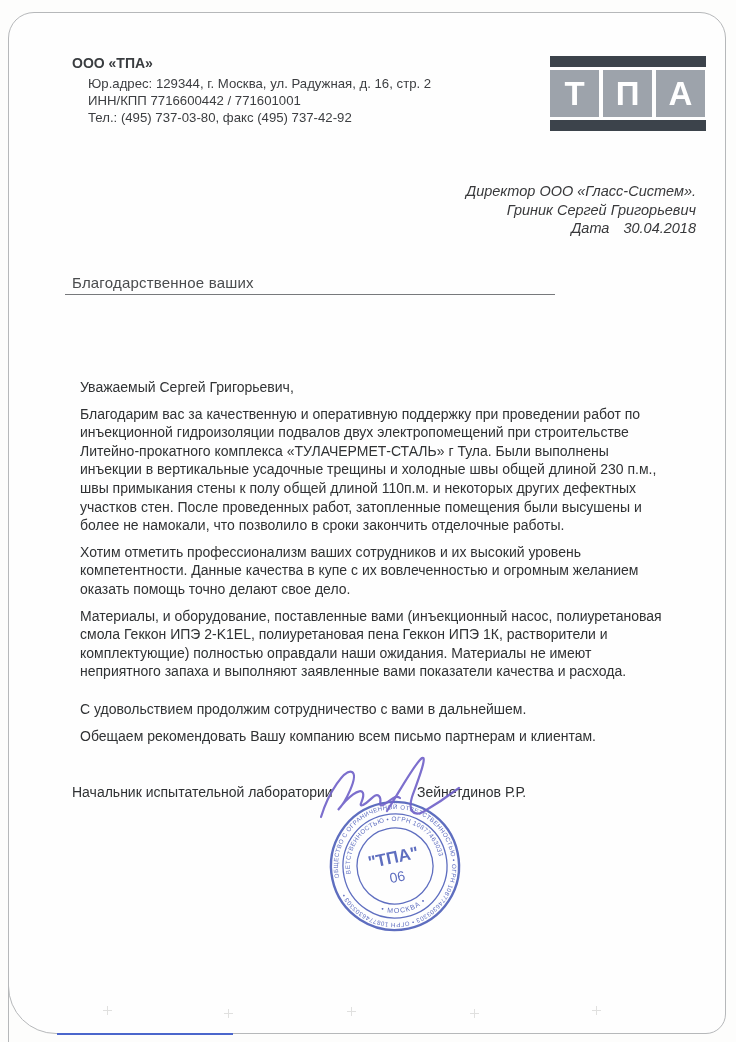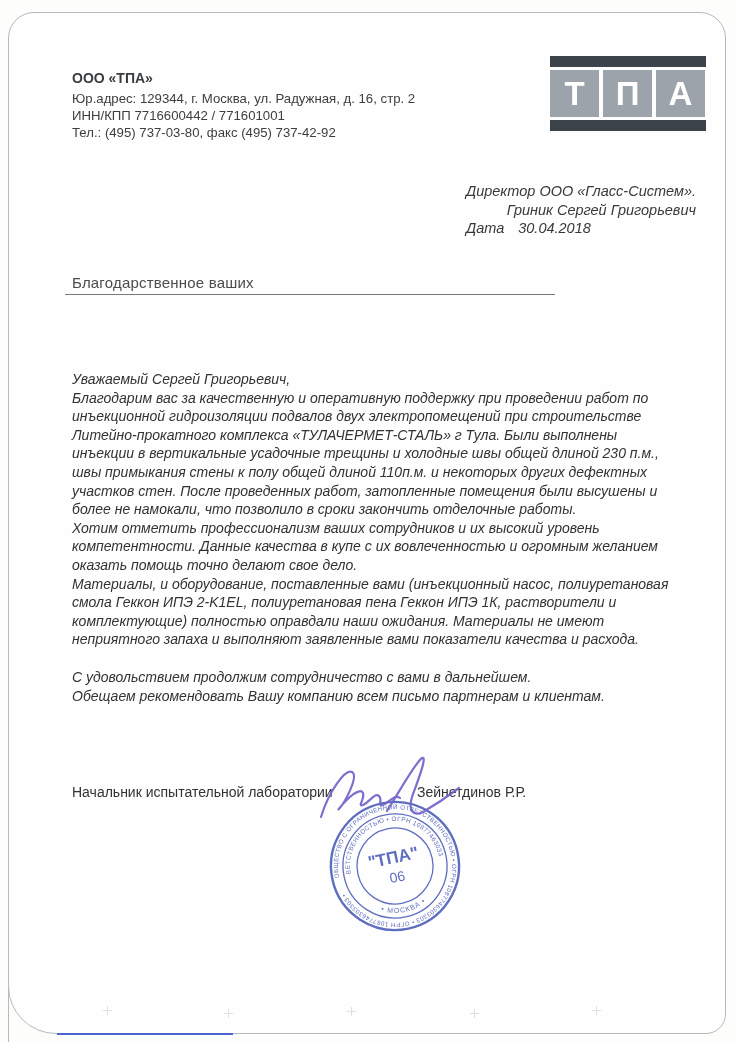--- a/index.html
+++ b/index.html
@@ -15,52 +15,52 @@
     position:absolute; left:0; top:0; width:736px; height:1042px;
     background:#fdfdfc;
   }
   .page-border {
     position:absolute; left:8px; top:12px; right:10px; bottom:8px;
     border:1px solid #b6b8ba; border-radius:26px 26px 20px 48px;
     background:#fefefe;
   }
   
   .header-block { position:absolute; left:72px; top:55px; width:440px; }
-  .company-name { font-size:14px; font-weight:bold; color:#3a3d40; margin-bottom:4px;margin-top:15px; }
-  .addr-line { font-size:13.2px; color:#3c3e41; line-height:17px; }
+  .company-name { font-size:14px; font-weight:bold; color:#3a3d40; margin-bottom:4px; }
+  .addr-line { font-size:13.2px; color:#3c3e41; line-height:17px;margin-left:16px; }
   
   .logo { position:absolute; left:550px; top:56px; width:156px; }
   .logo-bar { height:11px; background:#3c434b; }
   .logo-row { display:flex; gap:4px; margin:3px 0; }
   .logo-tile {
     width:49px; height:47px; background:#9da3ab;
     display:flex; align-items:center; justify-content:center;
     color:#ffffff; font-weight:bold; font-size:33px; line-height:1;
   }
   
   .recipient {
     position:absolute; right:40px; top:182px; text-align:right;
     font-style:italic; font-size:14.5px; line-height:18.5px; color:#38393b;
   }
-  .date-row { display:flex; gap:14px; }
+  .date-row { display:flex; justify-content:flex-end; gap:14px; }
   
   .doc-title {
     position:absolute; left:72px; top:274px;
     font-size:15px; color:#4a4c4e; letter-spacing:.2px;
   }
   .title-rule {
     position:absolute; left:65px; top:294px; width:490px; height:0;
     border-top:1.5px solid #77797c;
   }
   
   .letter-body {
     position:absolute; left:72px; top:370px; width:610px;
     font-size:14px; line-height:18.6px; color:#303234;
   }
-  .letter-body p { margin:0;font-style:italic; }
+  .letter-body p { margin:8px; }
   .letter-body p.spaced { margin-top:19px; }
   
   .sign-row { position:absolute; left:72px; top:784px; width:600px; font-size:14px; color:#303234; }
   .sign-title { position:absolute; left:0; top:0; white-space:nowrap; }
   .sign-name { position:absolute; left:345px; top:0; white-space:nowrap; }
   .signature-svg { position:absolute; left:315px; top:755px; z-index:5; }
   
   .stamp-svg { position:absolute; left:325px; top:796px; z-index:4; opacity:.85; }
   
   .footer-blue-line { position:absolute; left:57px; top:1033px; width:176px; height:2px; background:#4b66cc; }

